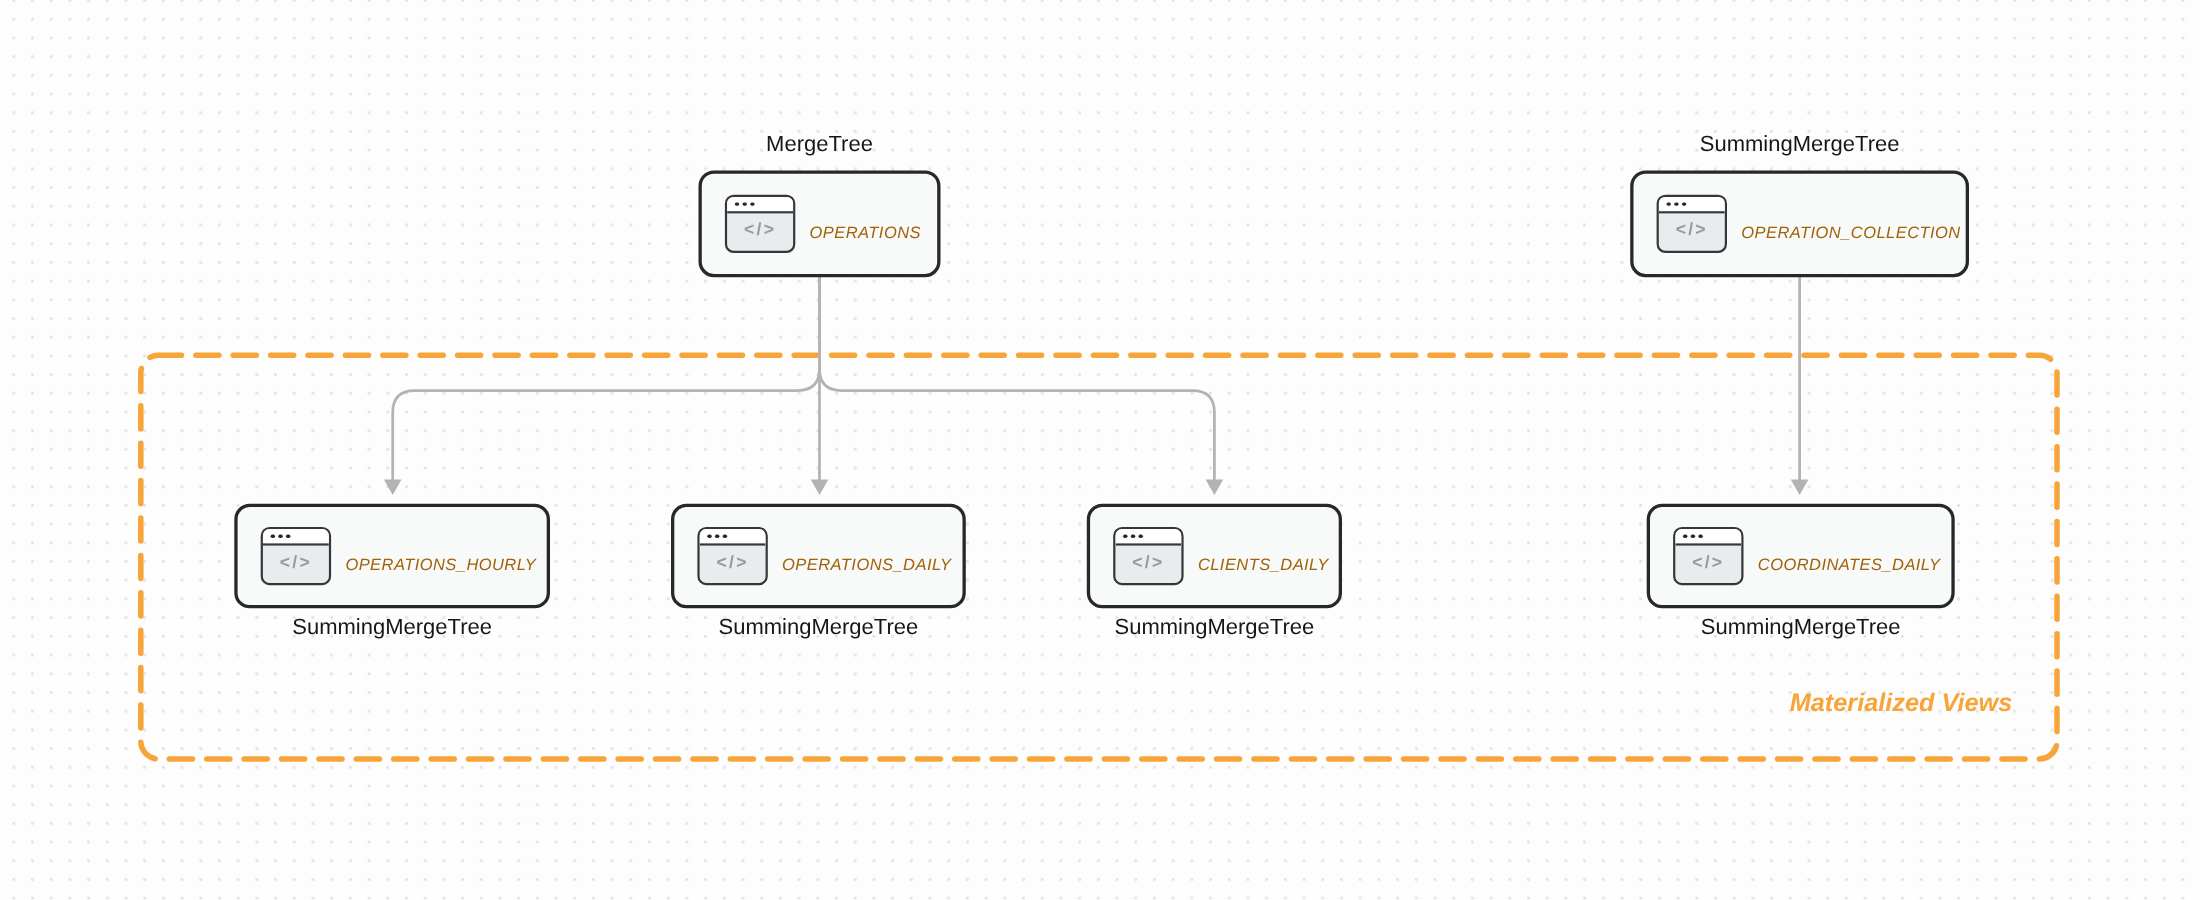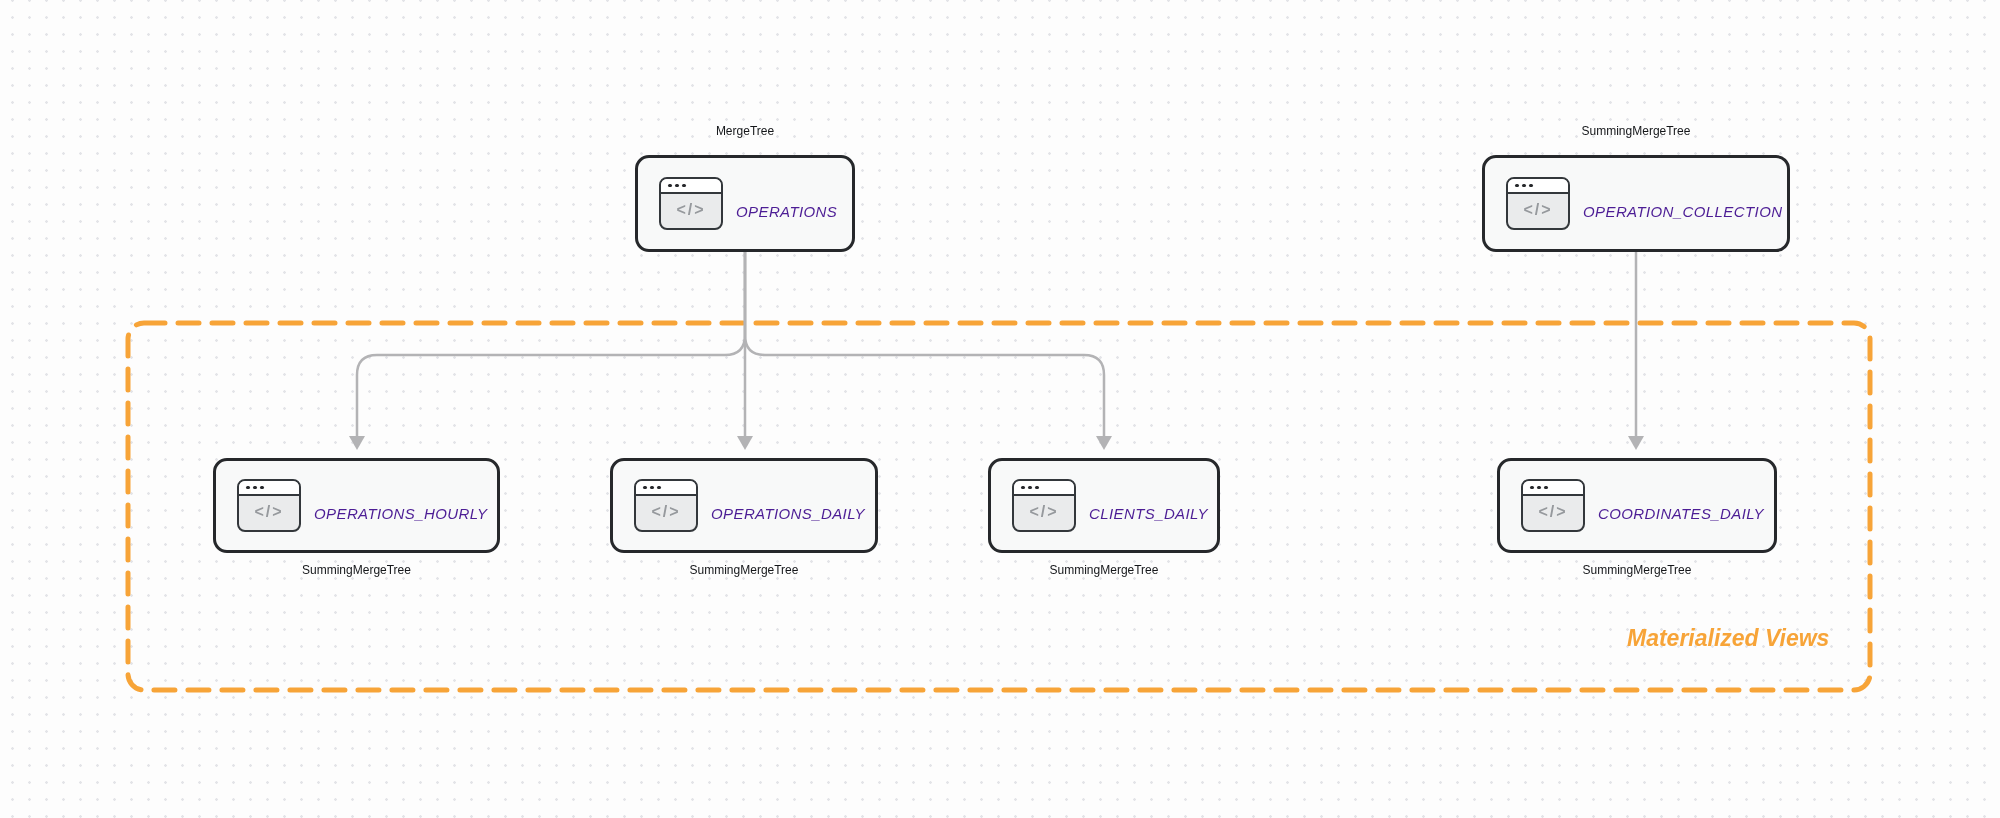--- a/index.html
+++ b/index.html
@@ -67,28 +67,28 @@
     font-size: 16px;
     font-weight: 700;
     letter-spacing: 2px;
     padding-bottom: 2px;
   }
   .node-title {
     font-style: italic;
     font-size: 15px;
     font-weight: 500;
     letter-spacing: 0.4px;
-    color: #4c1d95;
+    color: #a16207;
     white-space: nowrap;
     margin-top: 16px;
   }
   .engine-label {
     position: absolute;
     text-align: center;
-    font-size: 12px;
+    font-size: 20px;
     font-weight: 500;
     color: #141619;
     line-height: 20px;
   }
   .group-label {
     position: absolute;
     left: 1627px;
     top: 625px;
     font-size: 23px;
     font-weight: 600;

